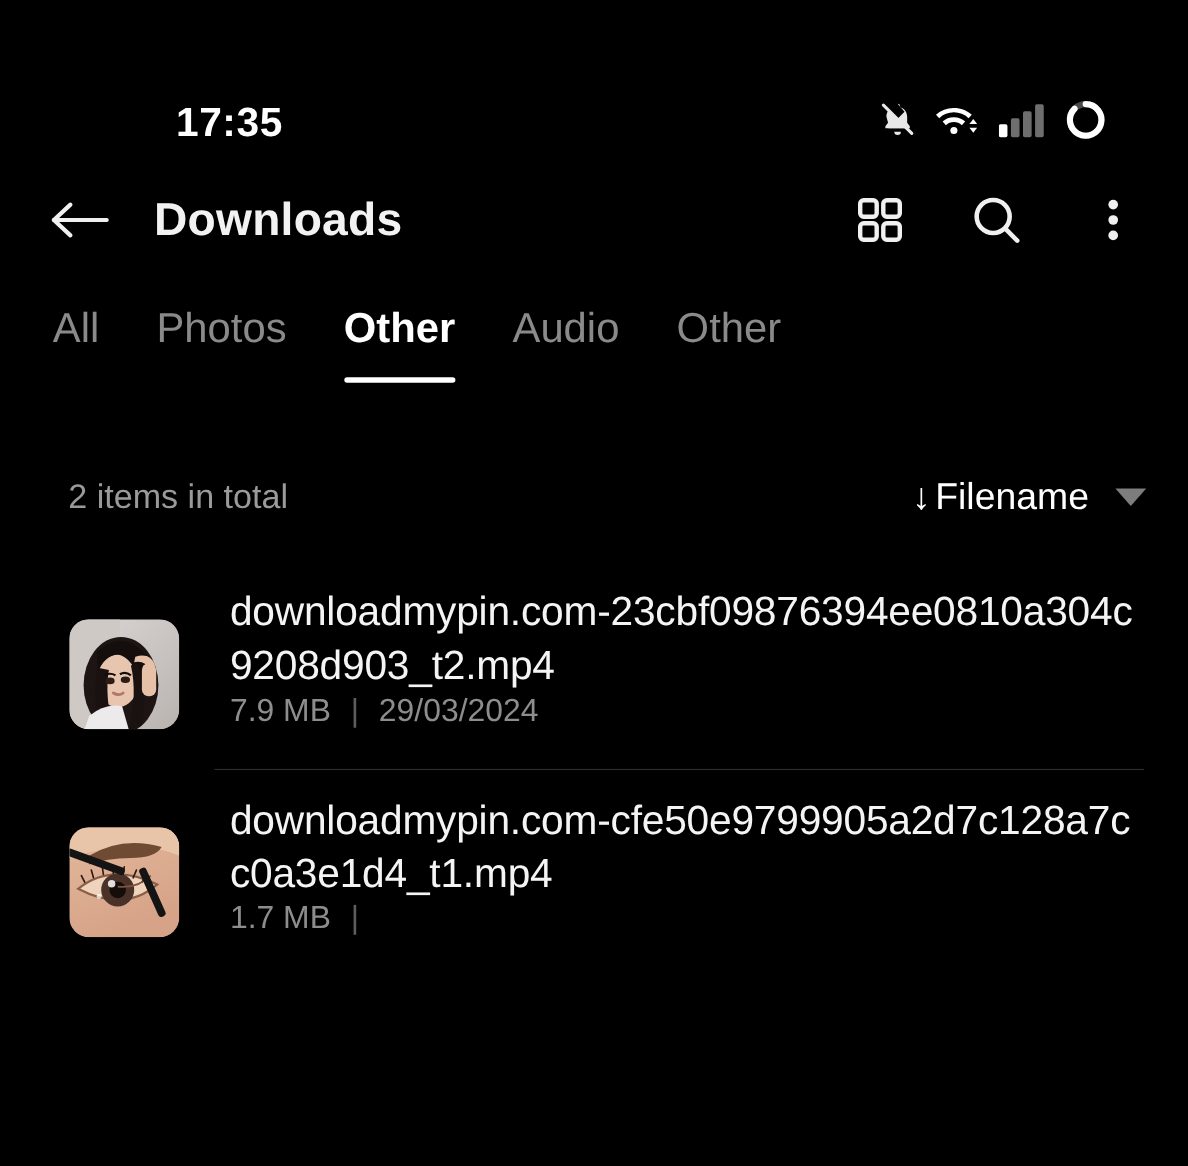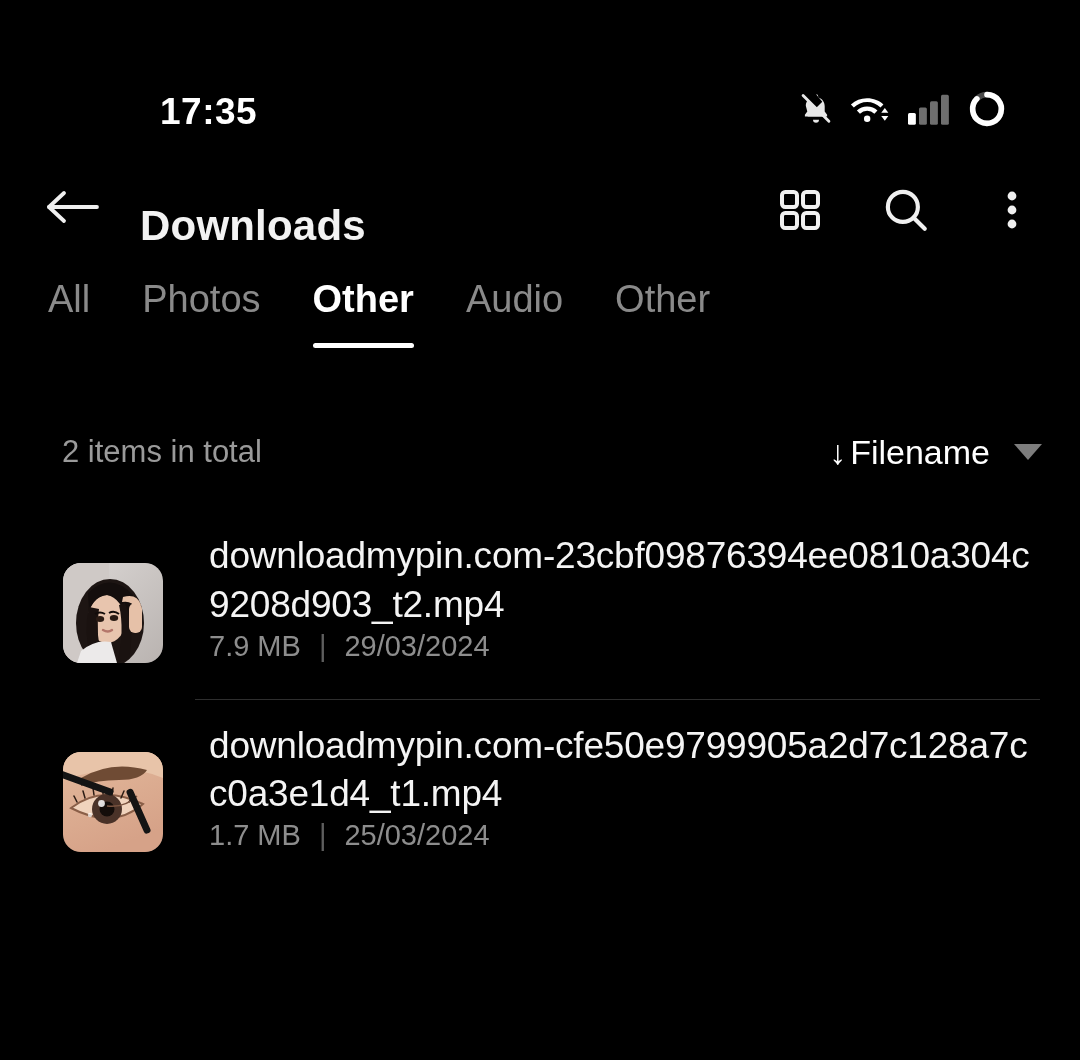--- a/index.html
+++ b/index.html
@@ -24,21 +24,21 @@
     font-weight:700;
     letter-spacing:0.5px;
     line-height:1;
   }
   .status-icons { display:flex; align-items:center; gap:14px; margin-right:12px; }
   .status-icons svg { display:block; }
 
   
   .appbar {
     position:absolute; top:150px; left:0; width:1080px; height:100px;
-    display:flex; align-items:flex-end;
+    display:flex; align-items:center;
   }
   .back-btn {
     width:86px; height:86px; margin-left:30px;
     display:flex; align-items:center; justify-content:center;
     cursor:pointer;
   }
   .page-title {
     color:#f2f2f2;
     font-size:42px;
     font-weight:700;
@@ -324,20 +324,19 @@
             <rect x="-4" y="28" width="56" height="7" rx="3" transform="rotate(20 24 31)" fill="#141414"></rect>
             <rect x="52" y="56" width="48" height="7" rx="3" transform="rotate(66 76 59)" fill="#141414"></rect>
           </g>
         </svg>
       </div>
       <div class="file-info">
         <div class="file-name">downloadmypin.com-cfe50e9799905a2d7c128a7cc0a3e1d4_t1.mp4</div>
         <div class="file-meta">
           <span>1.7 MB</span>
           <span class="meta-sep">|</span>
-          <span>25/03/2024</span>
         </div>
       </div>
     </div>
 
   </div>
 
 </div>
 
 </body></html>

